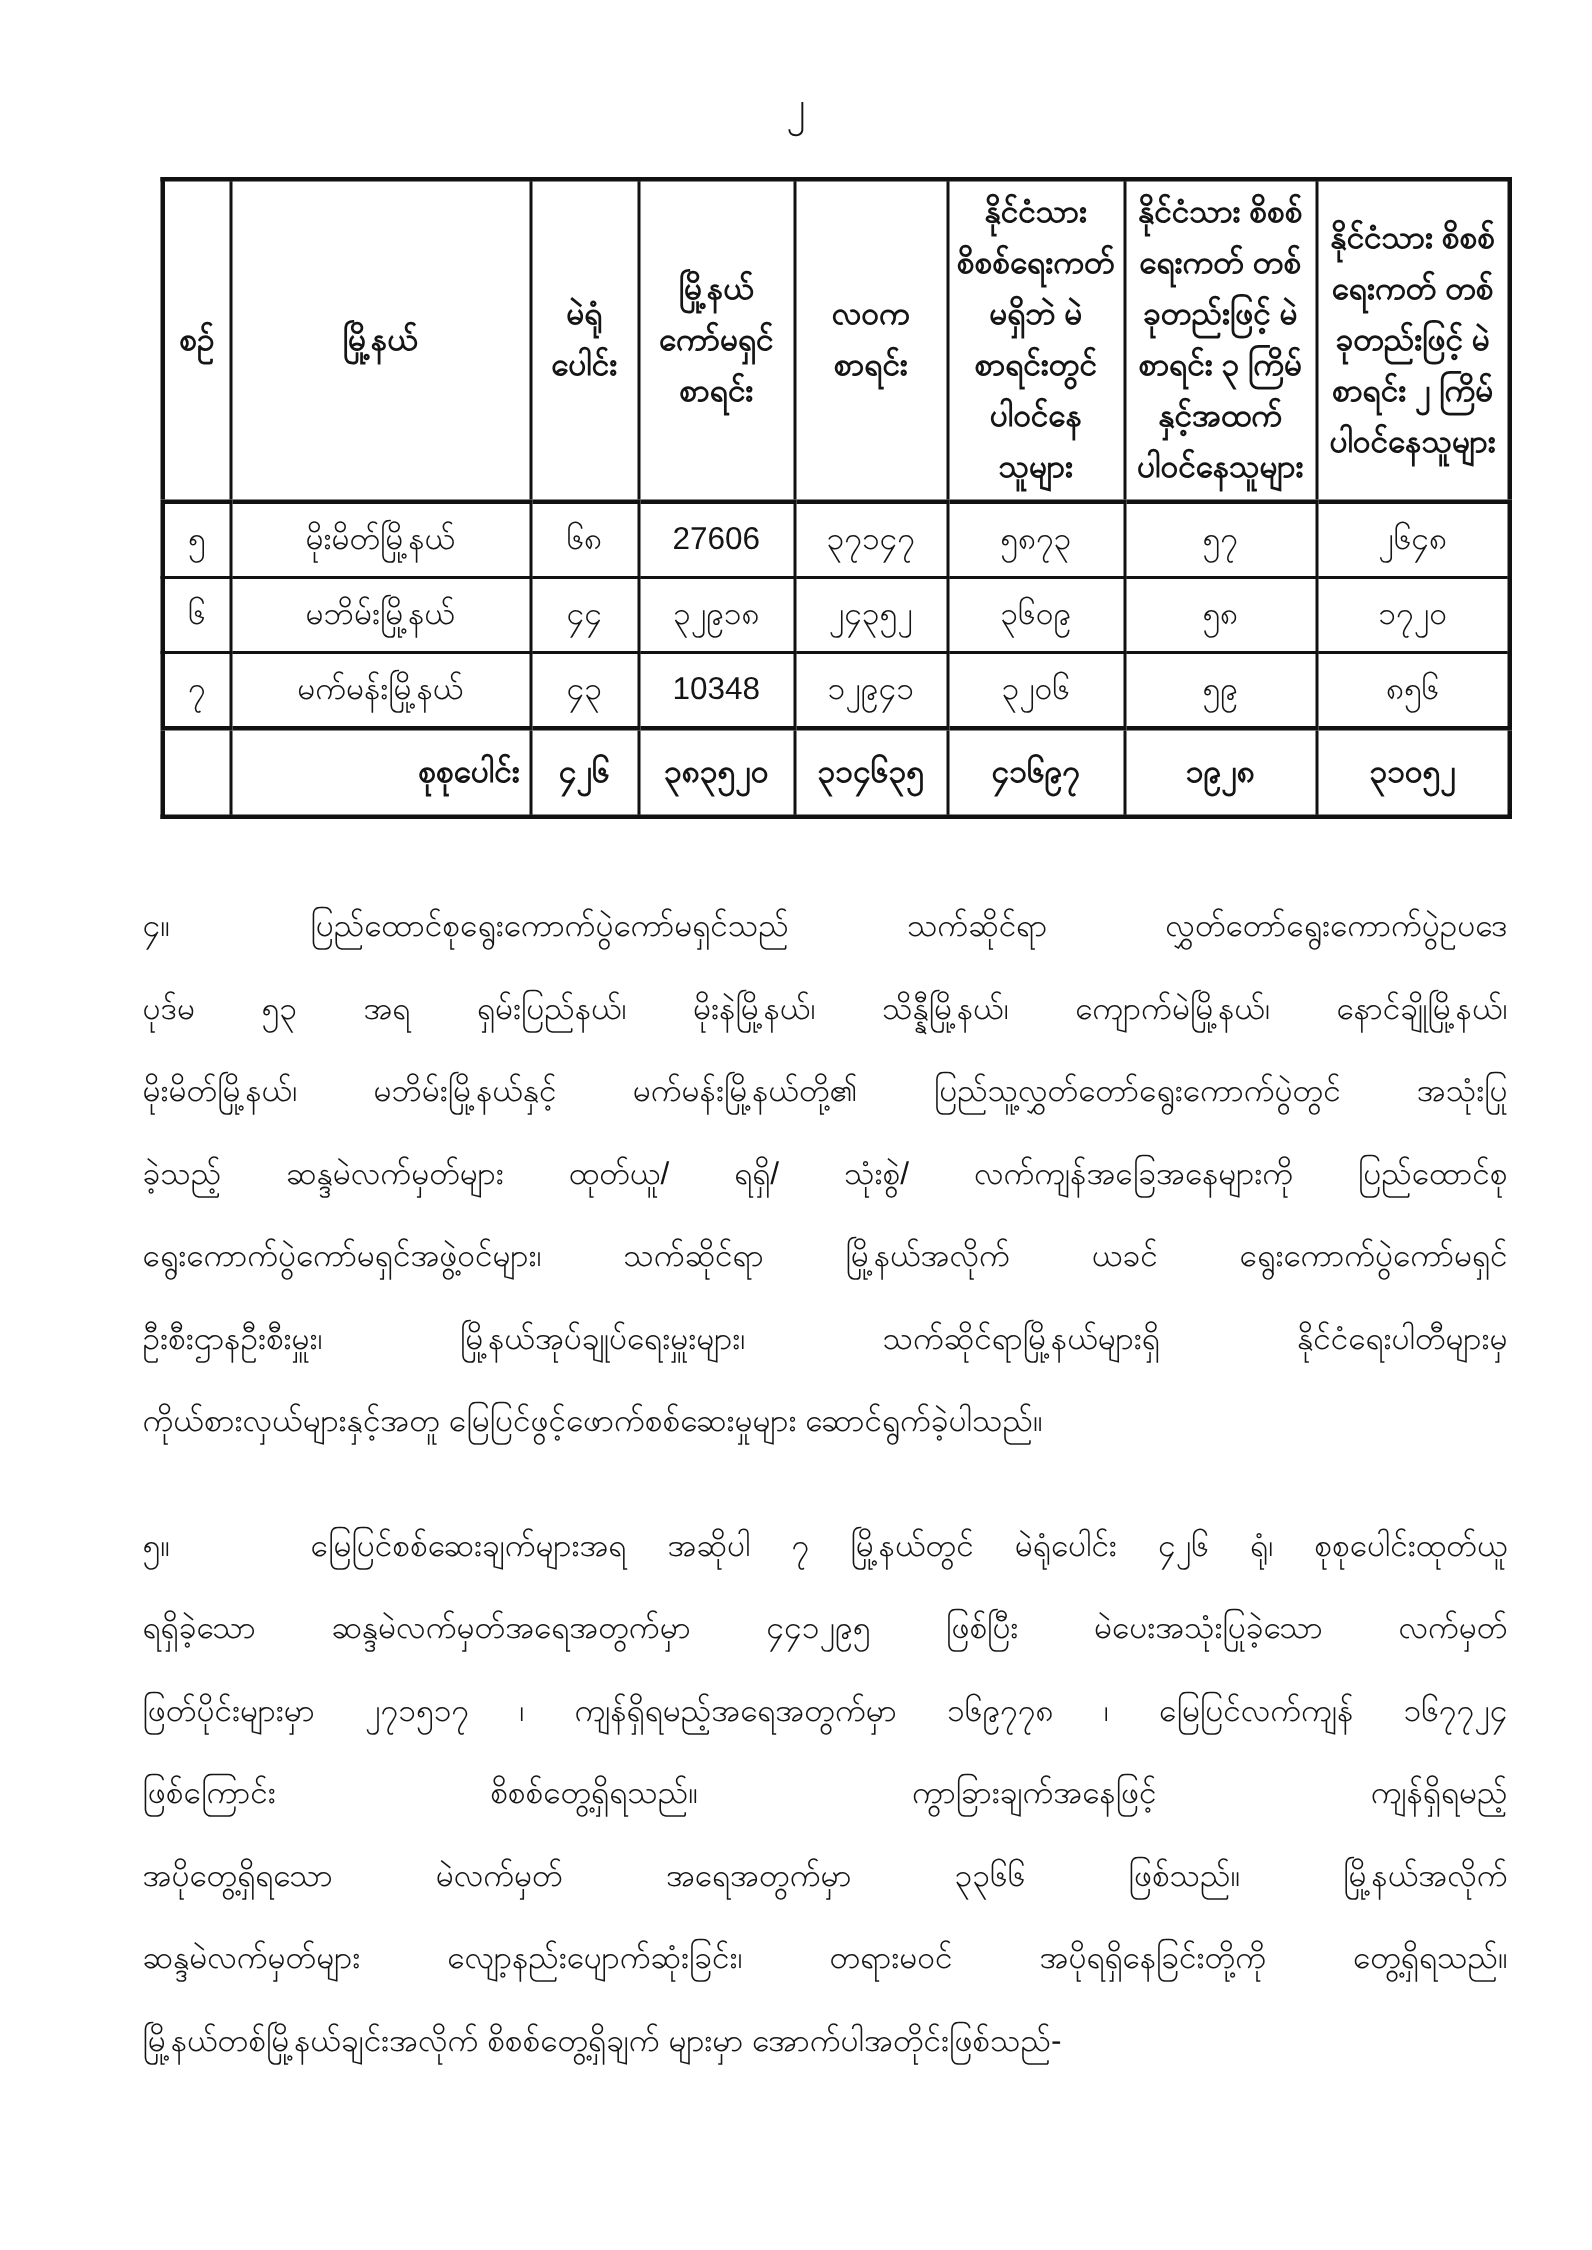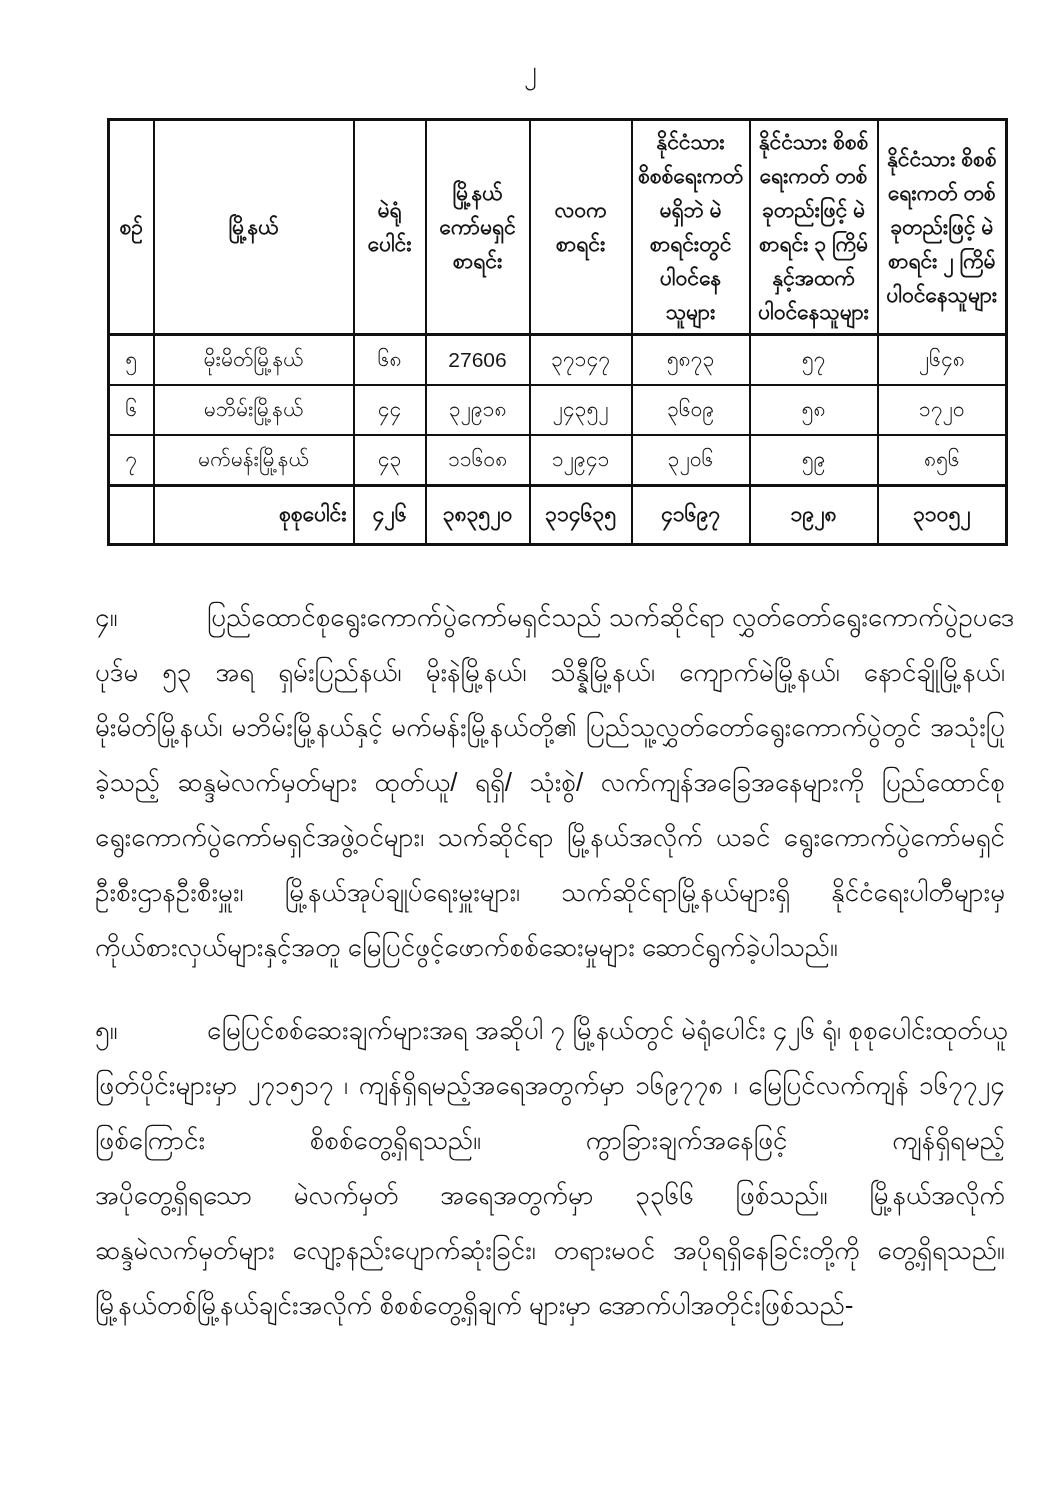--- a/index.html
+++ b/index.html
@@ -59,21 +59,21 @@
   td.c-name    { text-align: center; padding-left: 10px; }
   td.c-num     { text-align: center; padding-right: 12px; }
   tr.total-row td {
     font-weight: bold;
     height: 52px;
     border-top-width: 3px;
   }
   tr.total-row td.c-name { text-align: right; }
   .para {
     margin-left: 0;
-    font-size: 26px;
+    font-size: 21px;
   }
   .para-4 { margin-top: 44px; }
   .para-5 { margin-top: 28px; }
   .para .line {
     line-height: 55px;
     height: 55px;
     text-align: justify;
     text-align-last: justify;
     white-space: nowrap;
   }
@@ -137,21 +137,21 @@
           <td class="c-num">၂၄၃၅၂</td>
           <td class="c-num">၃၆၀၉</td>
           <td class="c-num">၅၈</td>
           <td class="c-num">၁၇၂၀</td>
         </tr>
 
         <tr>
           <td class="c-serial">၇</td>
           <td class="c-name">မက်မန်းမြို့နယ်</td>
           <td class="c-num">၄၃</td>
-          <td class="c-num">၁၁၆၀၈</td>
+          <td class="c-num">10348</td>
           <td class="c-num">၁၂၉၄၁</td>
           <td class="c-num">၃၂၀၆</td>
           <td class="c-num">၅၉</td>
           <td class="c-num">၈၅၆</td>
         </tr>
 
         <tr class="total-row">
           <td class="c-serial"></td>
           <td class="c-name">စုစုပေါင်း</td>
           <td class="c-num">၄၂၆</td>
@@ -169,20 +169,21 @@
       <div class="line">ပုဒ်မ ၅၃ အရ ရှမ်းပြည်နယ်၊ မိုးနဲမြို့နယ်၊ သိန္နီမြို့နယ်၊ ကျောက်မဲမြို့နယ်၊ နောင်ချိုမြို့နယ်၊</div>
       <div class="line">မိုးမိတ်မြို့နယ်၊ မဘိမ်းမြို့နယ်နှင့် မက်မန်းမြို့နယ်တို့၏ ပြည်သူ့လွှတ်တော်ရွေးကောက်ပွဲတွင် အသုံးပြု</div>
       <div class="line">ခဲ့သည့် ဆန္ဒမဲလက်မှတ်များ ထုတ်ယူ/ ရရှိ/ သုံးစွဲ/ လက်ကျန်အခြေအနေများကို ပြည်ထောင်စု</div>
       <div class="line">ရွေးကောက်ပွဲကော်မရှင်အဖွဲ့ဝင်များ၊ သက်ဆိုင်ရာ မြို့နယ်အလိုက် ယခင် ရွေးကောက်ပွဲကော်မရှင်</div>
       <div class="line">ဦးစီးဌာနဦးစီးမှူး၊ မြို့နယ်အုပ်ချုပ်ရေးမှူးများ၊ သက်ဆိုင်ရာမြို့နယ်များရှိ နိုင်ငံရေးပါတီများမှ</div>
       <div class="line last">ကိုယ်စားလှယ်များနှင့်အတူ မြေပြင်ဖွင့်ဖောက်စစ်ဆေးမှုများ ဆောင်ရွက်ခဲ့ပါသည်။</div>
     </div>
 
     <div class="para para-5">
       <div class="line"><span class="para-num">၅။</span><span>မြေပြင်စစ်ဆေးချက်များအရ အဆိုပါ ၇ မြို့နယ်တွင် မဲရုံပေါင်း ၄၂၆ ရုံ၊ စုစုပေါင်းထုတ်ယူ</span></div>
+      <div class="line">ရရှိခဲ့သော ဆန္ဒမဲလက်မှတ်အရေအတွက်မှာ ၄၄၁၂၉၅ ဖြစ်ပြီး မဲပေးအသုံးပြုခဲ့သော လက်မှတ်</div>
       <div class="line">ဖြတ်ပိုင်းများမှာ ၂၇၁၅၁၇ ၊ ကျန်ရှိရမည့်အရေအတွက်မှာ ၁၆၉၇၇၈ ၊ မြေပြင်လက်ကျန် ၁၆၇၇၂၄</div>
       <div class="line">ဖြစ်ကြောင်း စိစစ်တွေ့ရှိရသည်။ ကွာခြားချက်အနေဖြင့် ကျန်ရှိရမည့်</div>
       <div class="line">အပိုတွေ့ရှိရသော မဲလက်မှတ် အရေအတွက်မှာ ၃၃၆၆ ဖြစ်သည်။ မြို့နယ်အလိုက်</div>
       <div class="line">ဆန္ဒမဲလက်မှတ်များ လျော့နည်းပျောက်ဆုံးခြင်း၊ တရားမဝင် အပိုရရှိနေခြင်းတို့ကို တွေ့ရှိရသည်။</div>
       <div class="line last">မြို့နယ်တစ်မြို့နယ်ချင်းအလိုက် စိစစ်တွေ့ရှိချက် များမှာ အောက်ပါအတိုင်းဖြစ်သည်-</div>
     </div>
 
   </div>
 </div>
 

